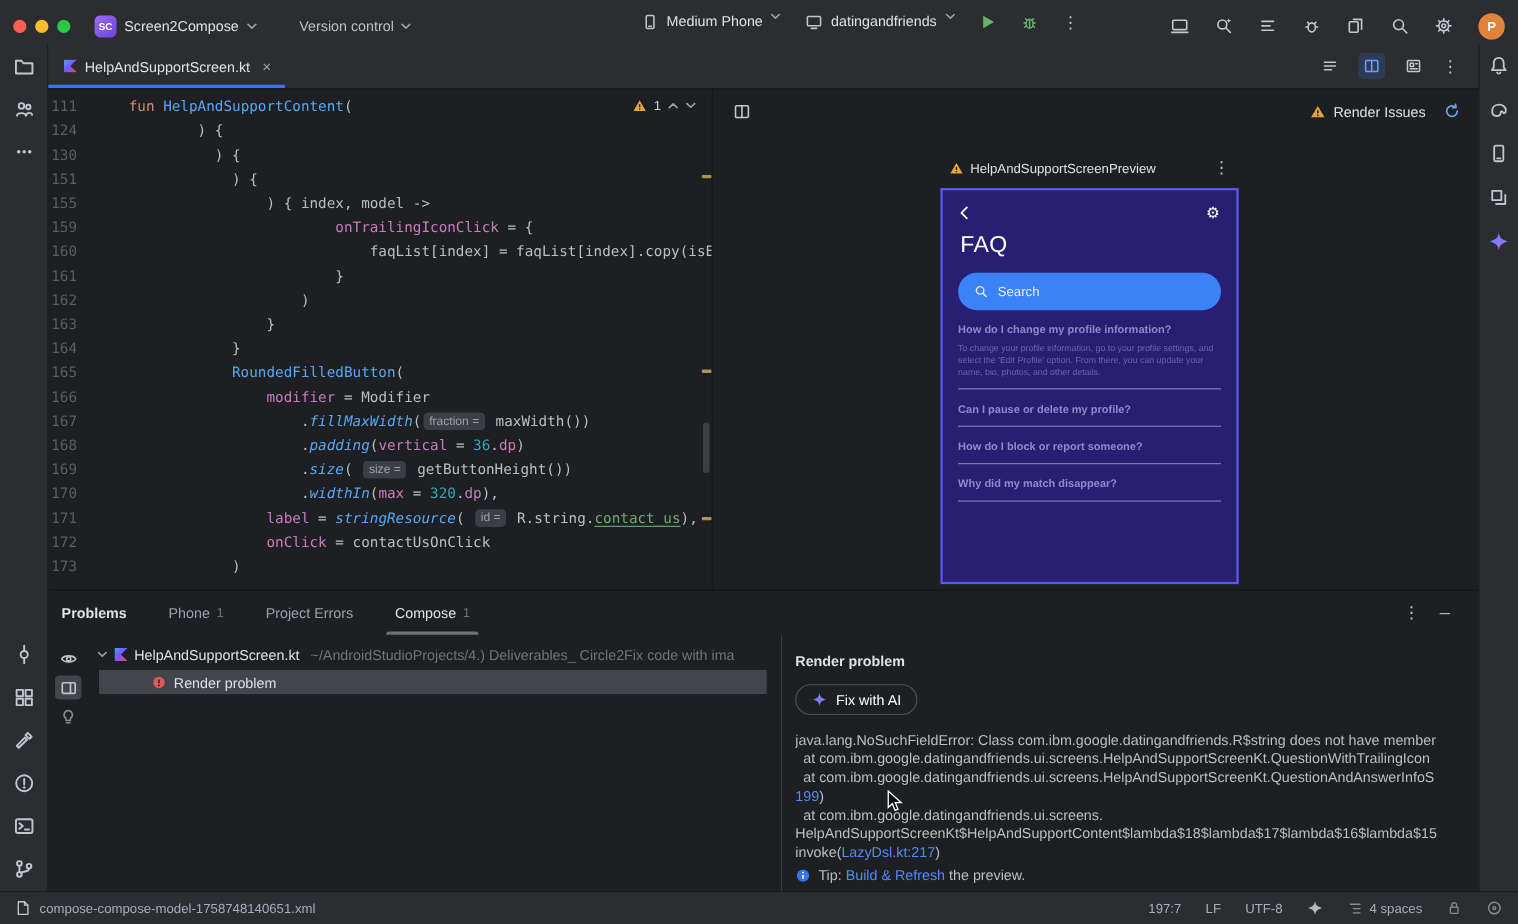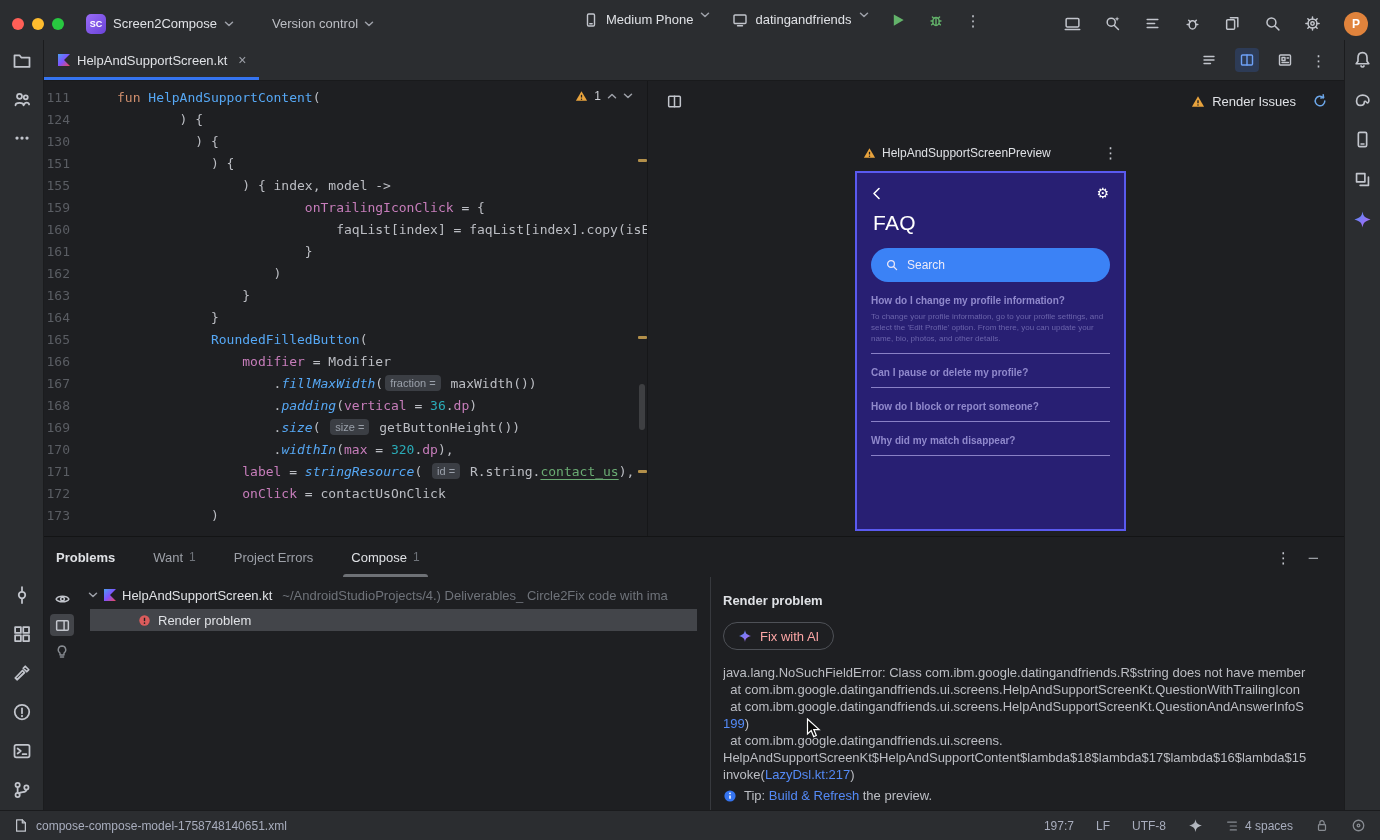--- a/index.html
+++ b/index.html
@@ -85,21 +85,21 @@
   .p-icons{width:36px;flex:none;display:flex;flex-direction:column;align-items:center;padding-top:10px;gap:5px;}
   .pi{width:24px;height:22px;display:flex;align-items:center;justify-content:center;border-radius:4px;}
   .pi.sel{background:#43454a;}
   .p-tree{width:630px;flex:none;padding-top:6px;overflow:hidden;}
   .t-row1{height:24px;display:flex;align-items:center;gap:6px;padding-left:8px;white-space:nowrap;overflow:hidden;}
   .t-file{color:#dfe1e5;}
   .t-path{color:#6f737a;margin-left:4px;overflow:hidden;text-overflow:clip;}
   .t-row2{height:22px;display:flex;align-items:center;gap:7px;padding-left:48px;background:#43454a;margin:2px 13px 0 10px;white-space:nowrap;}
   .p-detail{flex:1;border-left:1px solid #37393e;padding:16px 0 0 12px;min-width:0;overflow:hidden;}
   .d-heading{font-weight:bold;color:#dfe1e5;}
-  .fix-btn{margin-top:14px;height:28px;border:1px solid #4e5157;border-radius:14px;display:inline-flex;align-items:center;gap:8px;padding:0 14px;background:transparent;color:#fca5a5;font-size:13px;box-sizing:border-box;}
+  .fix-btn{margin-top:14px;height:28px;border:1px solid #4e5157;border-radius:14px;display:inline-flex;align-items:center;gap:8px;padding:0 14px;background:transparent;color:#ffffff;font-size:13px;box-sizing:border-box;}
   .trace{margin-top:14px;font-size:13px;line-height:17px;color:#bcbec4;}
   .trace-line{white-space:pre;overflow:hidden;height:17px;}
   .lnk{color:#548af7;}
   .tip{display:flex;align-items:center;gap:7px;margin-top:5px;color:#bcbec4;}
   
   .statusbar{position:absolute;bottom:0;left:0;right:0;height:30px;background:#2b2d30;border-top:1px solid #1a1b1d;display:flex;align-items:center;font-size:12px;color:#a8adbd;box-sizing:border-box;}
   .sb-left{display:flex;align-items:center;gap:8px;padding-left:14px;}
   .sb-right{margin-left:auto;display:flex;align-items:center;gap:22px;padding-right:14px;}
   .cursor{position:absolute;left:806px;top:718px;pointer-events:none;}
 </style>
@@ -390,21 +390,21 @@
               </div>
           </div>
         </div>
       </div>
 
       <div class="problems">
         <div class="p-head">
           <span class="p-title">Problems</span>
           <div class="p-tabs">
               <div class="ptab">
-                <span>Want</span>
+                <span>Phone</span>
                 <span class="cnt">1</span>
               </div>
               <div class="ptab">
                 <span>Project Errors</span>
               </div>
               <div class="ptab sel">
                 <span>Compose</span>
                 <span class="cnt">1</span>
               </div>
             </div>

